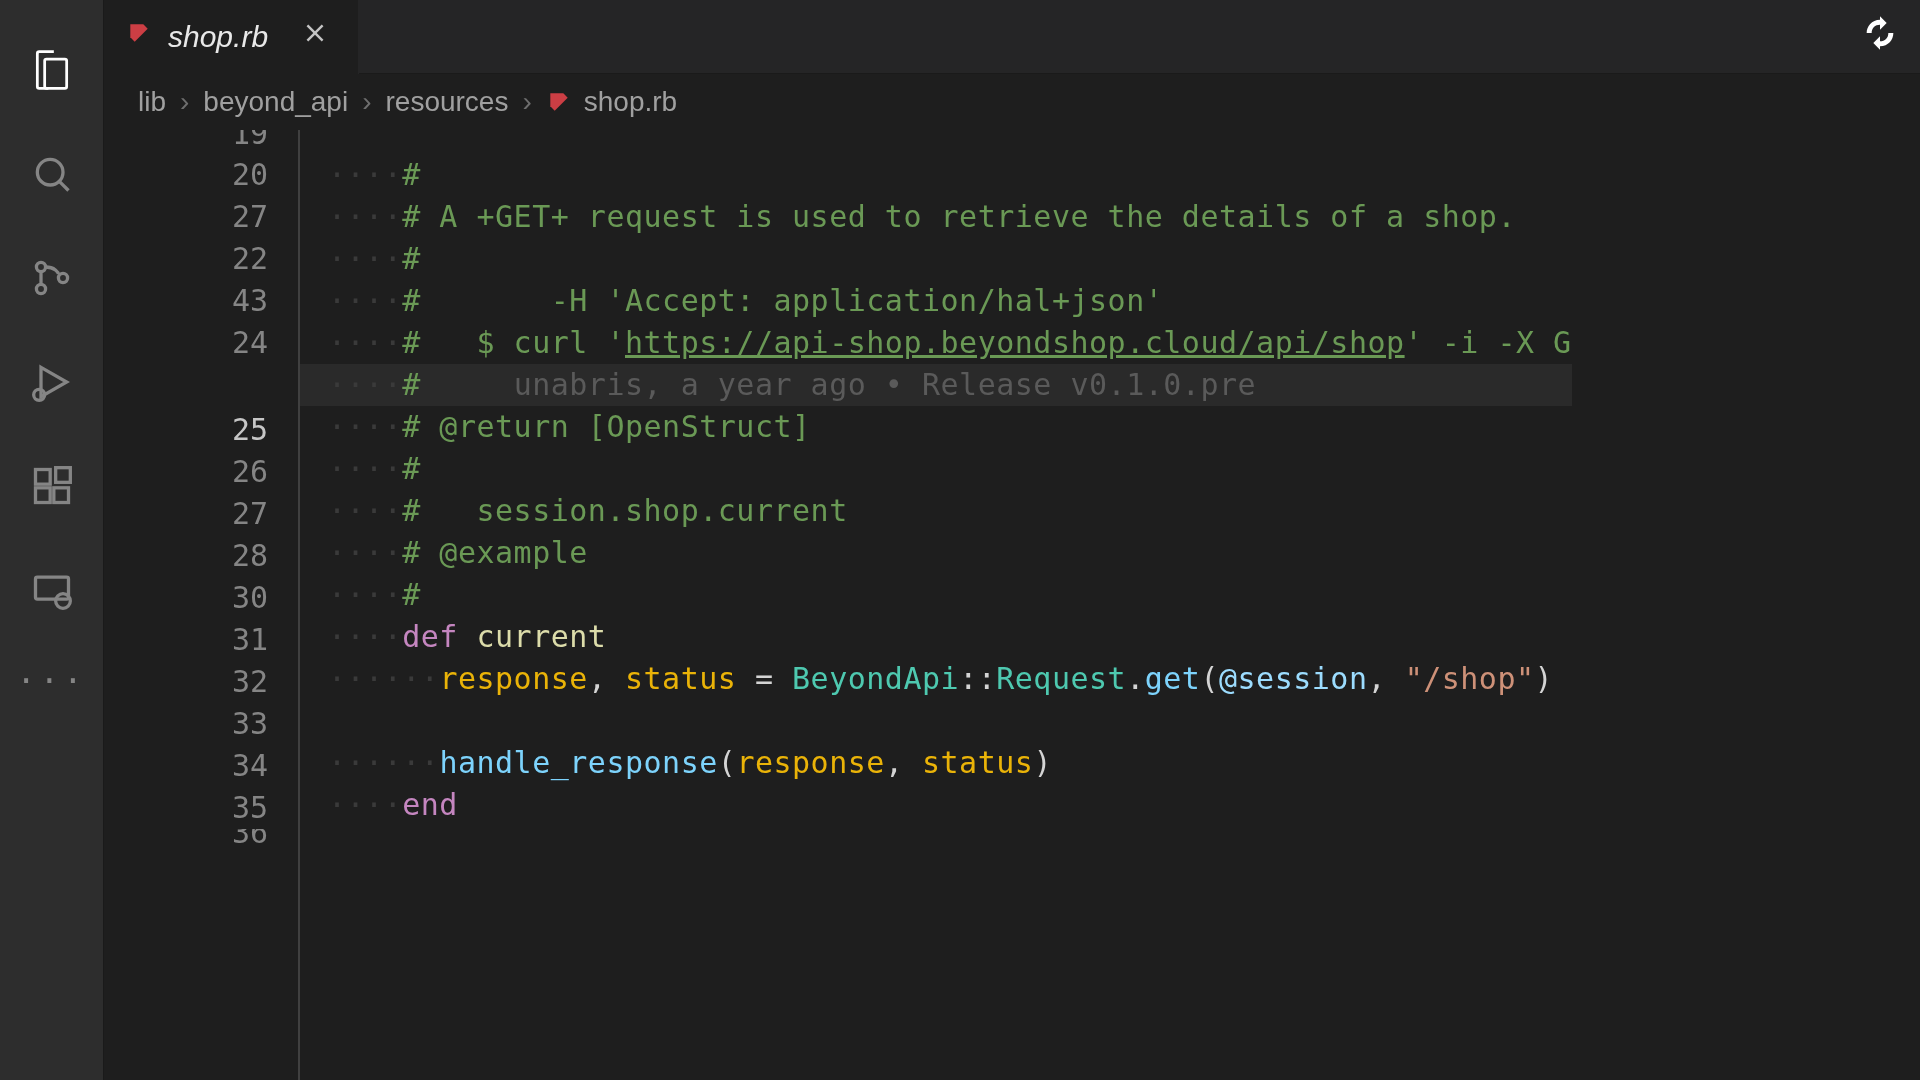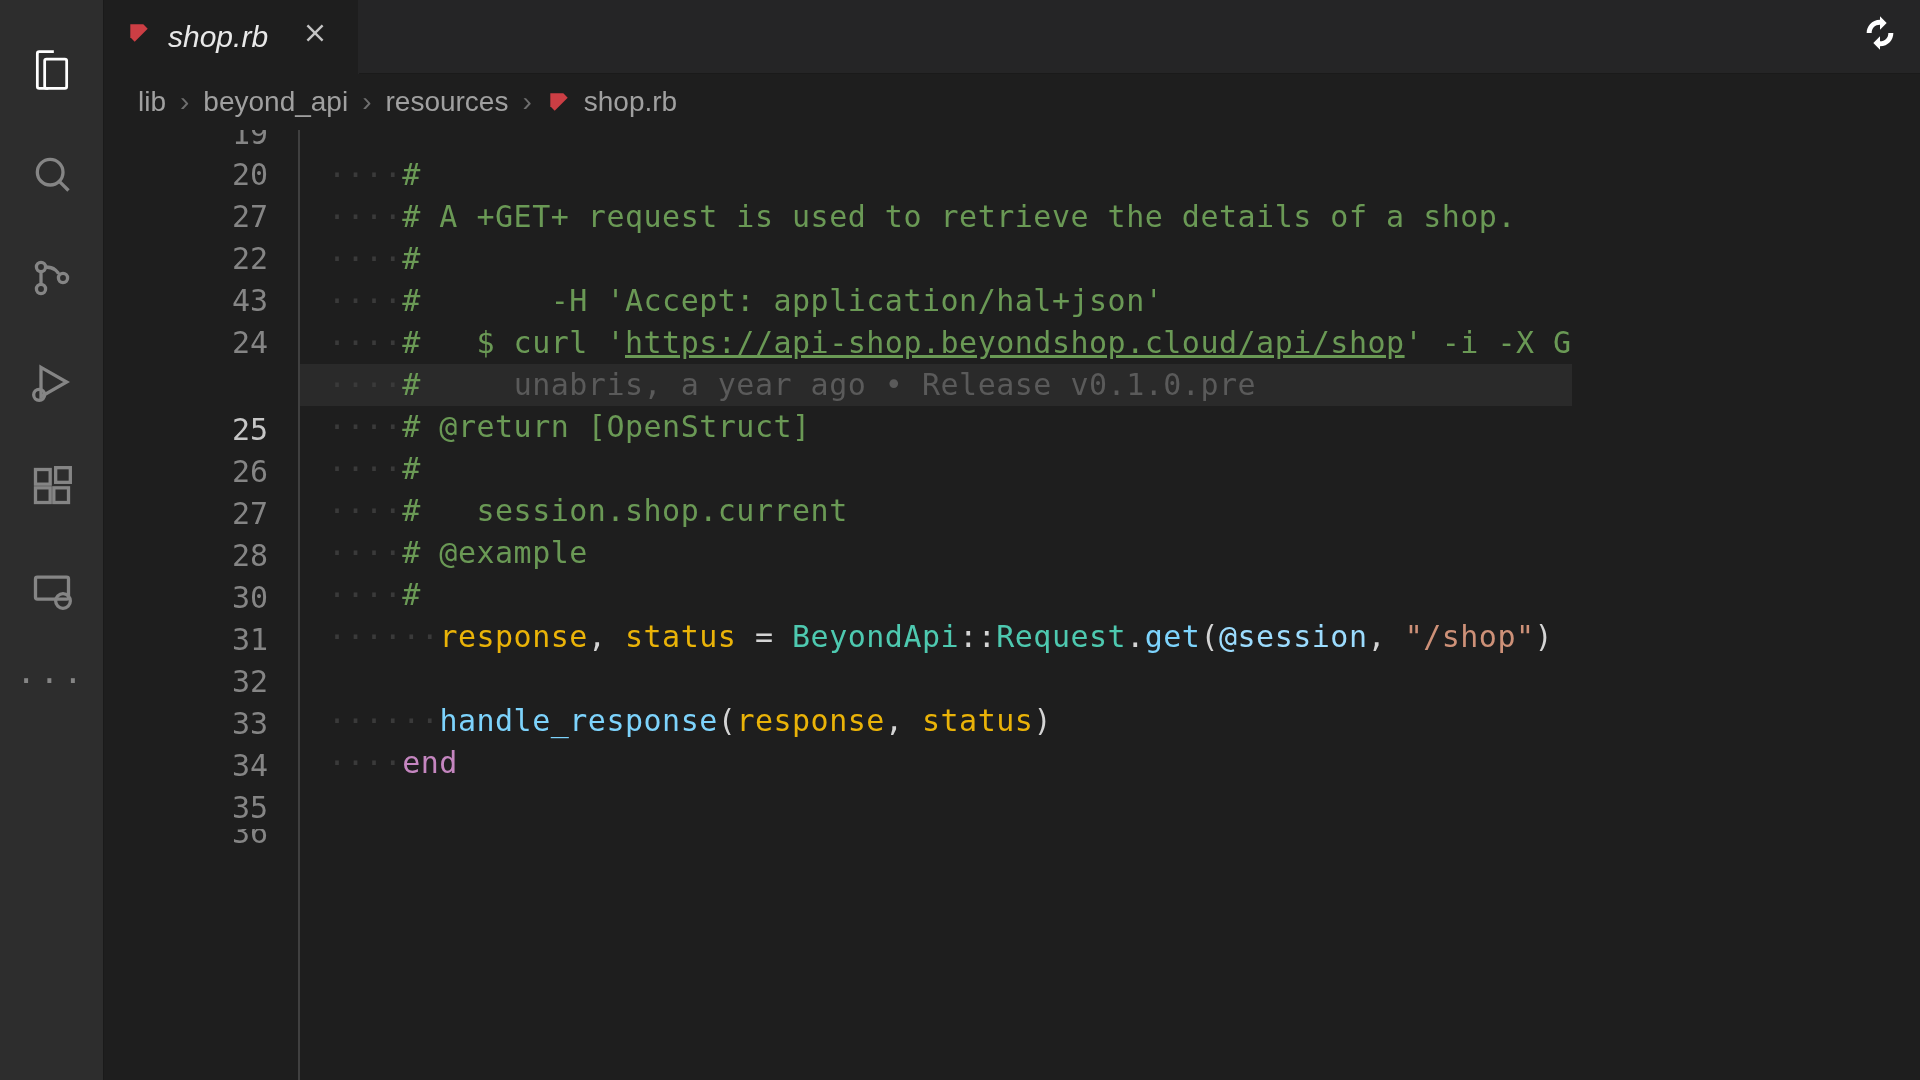--- a/index.html
+++ b/index.html
@@ -295,20 +295,21 @@
 <div class="line"><span class="ws">····</span><span class="c-comment"><span># A </span><span>+GET+</span><span> request is used to retrieve the details of a shop.</span></span></div>
 <div class="line"><span class="ws">····</span><span class="c-comment">#</span></div>
 <div class="line"><span class="ws">····</span><span class="c-comment">#       -H 'Accept: application/hal+json'</span></div>
 <div class="line"><span class="ws">····</span><span class="c-comment"><span>#   $ curl '</span><span class="c-url">https://api-shop.beyondshop.cloud/api/shop</span><span>' -i -X G</span></span></div>
 <div class="line highlight"><span class="ws">····</span><span class="c-comment">#</span><span class="c-blame">     <span>unabris</span>, <span>a year ago</span> • <span>Release v0.1.0.pre</span></span></div>
 <div class="line"><span class="ws">····</span><span class="c-comment"># @return [OpenStruct]</span></div>
 <div class="line"><span class="ws">····</span><span class="c-comment">#</span></div>
 <div class="line"><span class="ws">····</span><span class="c-comment">#   session.shop.current</span></div>
 <div class="line"><span class="ws">····</span><span class="c-comment"># @example</span></div>
 <div class="line"><span class="ws">····</span><span class="c-comment">#</span></div>
+<div class="line"><span class="ws">····</span><span class="c-def">def</span> <span class="c-method">current</span></div>
 <div class="line"><span class="ws">······</span><span class="c-var">response</span><span class="c-punc">, </span><span class="c-var">status</span><span class="c-op"> = </span><span class="c-class">BeyondApi</span><span class="c-punc">::</span><span class="c-class">Request</span><span class="c-punc">.</span><span class="c-call">get</span><span class="c-punc">(</span><span class="c-ivar">@session</span><span class="c-punc">, </span><span class="c-string">"/shop"</span><span class="c-punc">)</span></div>
 <div class="line"></div>
 <div class="line"><span class="ws">······</span><span class="c-call">handle_response</span><span class="c-punc">(</span><span class="c-var">response</span><span class="c-punc">, </span><span class="c-var">status</span><span class="c-punc">)</span></div>
 <div class="line"><span class="ws">····</span><span class="c-keyword">end</span></div>
 <div class="line cut"></div>
         </div>
       </div>
     </div>
 
   </div>

